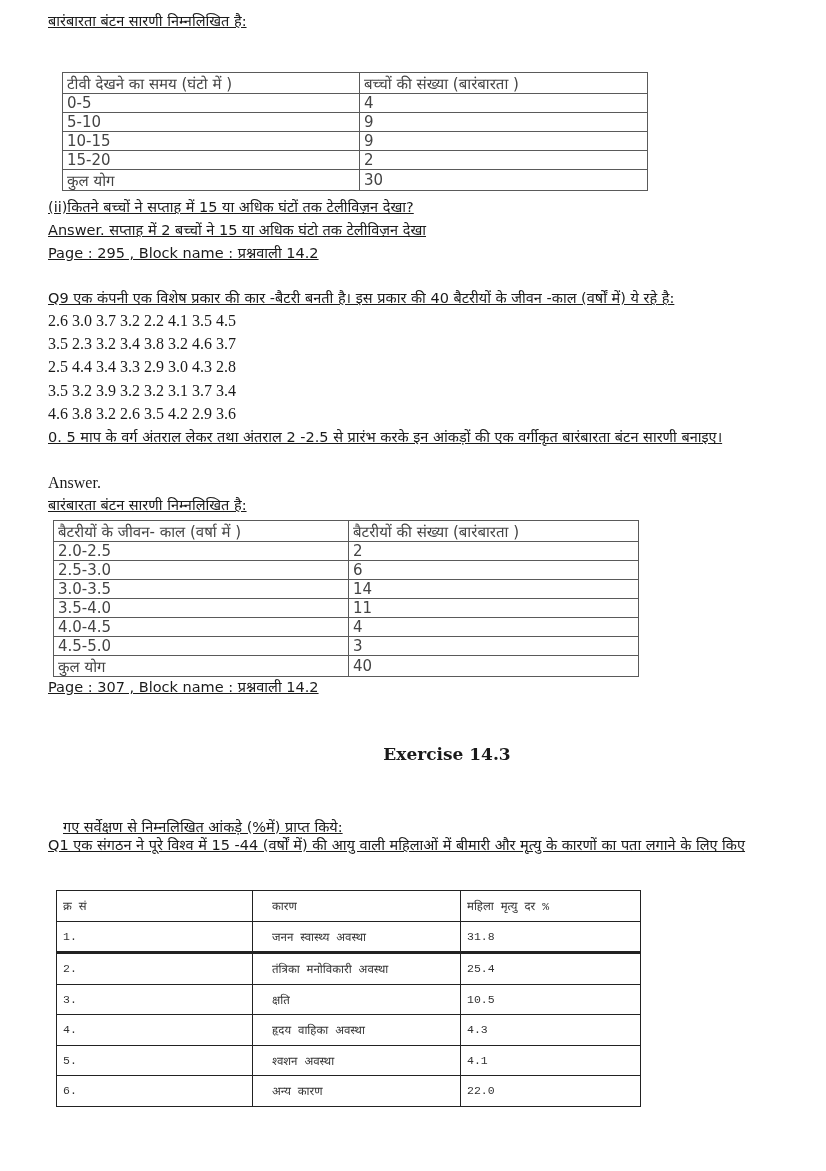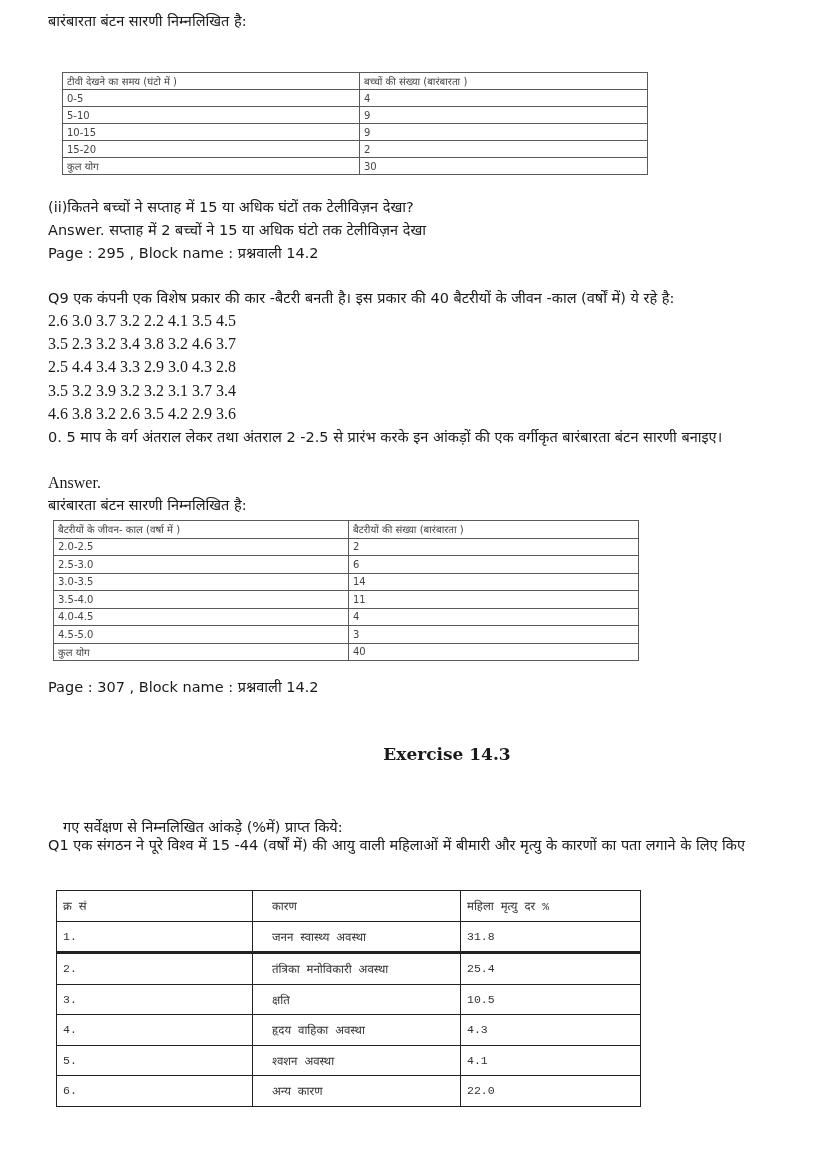--- a/index.html
+++ b/index.html
@@ -6,30 +6,30 @@
   body {
     width: 826px; height: 1171px; position: relative; overflow: hidden;
     color: #1a1a1a;
     font-family: "DejaVu Serif", "Liberation Serif", serif;
   }
   .line {
     position: absolute; left: 48px; white-space: nowrap;
     font-size: 16px; line-height: 22px;
     font-family: "Liberation Serif", "DejaVu Serif", serif;
   }
-  .hi { font-family: "DejaVu Sans", "Liberation Sans", sans-serif; font-size: 14.5px; }
+  .hi { font-family: "DejaVu Sans", "Liberation Sans", sans-serif; font-size: 14.5px; text-decoration: underline; }
   .heading {
     position: absolute; left: 0; width: 826px; text-align: center;
     font-weight: bold; font-size: 17px; line-height: 22px;
     font-family: "DejaVu Serif", "Liberation Serif", serif;
   }
   table.t {
     position: absolute; border-collapse: collapse;
     font-family: "DejaVu Sans", "Liberation Sans", sans-serif;
-    font-size: 10px; color: #444;
+    font-size: 15px; color: #444;
   }
   table.t td {
     border: 1.5px solid #5a5a5a; padding: 0 4px; vertical-align: middle;
     white-space: nowrap;
   }
   #t1 { left: 62px; top: 72px; width: 586px; }
   #t1 td { height: 16px; }
   #t1 td.c1 { width: 288px; }
   #t2 { left: 53px; top: 520px; width: 586px; padding-left: 44px; }
   #t2 td { height: 16.5px; }

